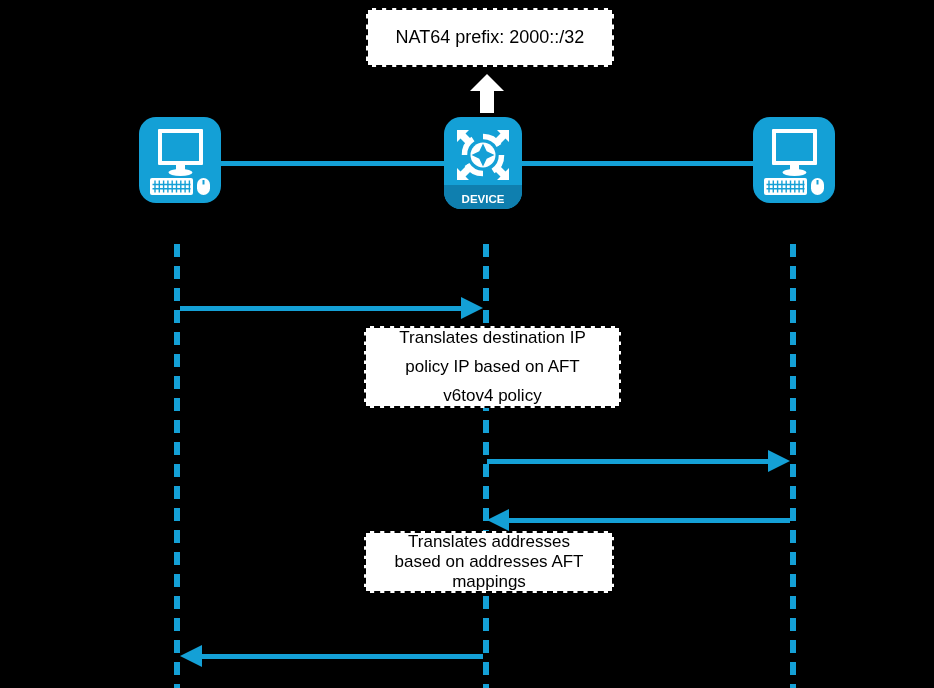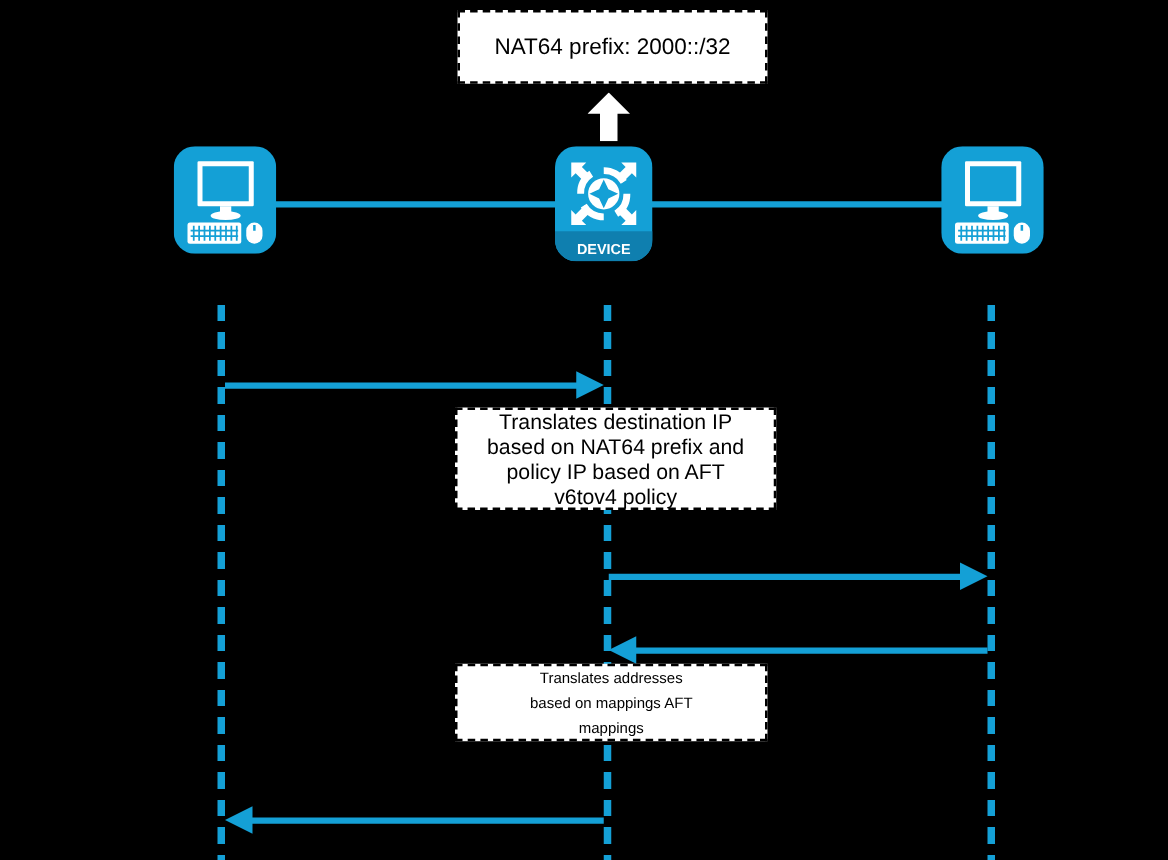--- a/index.html
+++ b/index.html
@@ -25,21 +25,21 @@
     color: var(--note-text, #000);
     display: flex; flex-direction: column;
     align-items: center; justify-content: center;
     text-align: center;
     z-index: 6;
     box-sizing: border-box;
   }
   .note .line { display: block; }
   #prefix-note { left: 320px; top: 8px; width: 248px; height: 59px; font-size: 18px; }
   #note-1 { left: 318px; top: 326px; width: 257px; height: 82px; font-size: 17px; line-height: 20px; justify-content: space-between; }
-  #note-2 { left: 318px; top: 531px; width: 250px; height: 62px; font-size: 12px; line-height: 20px; }
+  #note-2 { left: 318px; top: 531px; width: 250px; height: 62px; font-size: 17px; line-height: 20px; }
 
   
   .net-link {
     position: absolute;
     left: 134px; top: 161px; width: 613px; height: 5px;
     background: var(--accent, #14A0D6);
     z-index: 1;
   }
 
   
@@ -198,23 +198,22 @@
     <div class="shaft"></div>
     <div class="head"></div>
   </div>
   <div class="msg-arrow dir-left" id="arrow-4">
     <div class="shaft"></div>
     <div class="head"></div>
   </div>
 
   <div class="note" id="note-1">
     <span class="line">Translates destination IP</span>
-    <span class="line">based on NAT64 prefix and</span>
     <span class="line">policy IP based on AFT</span>
     <span class="line">v6tov4 policy</span>
   </div>
   <div class="note" id="note-2">
     <span class="line">Translates addresses</span>
-    <span class="line">based on mappings AFT</span>
+    <span class="line">based on addresses AFT</span>
     <span class="line">mappings</span>
   </div>
 
 </div>
 
 </body></html>

